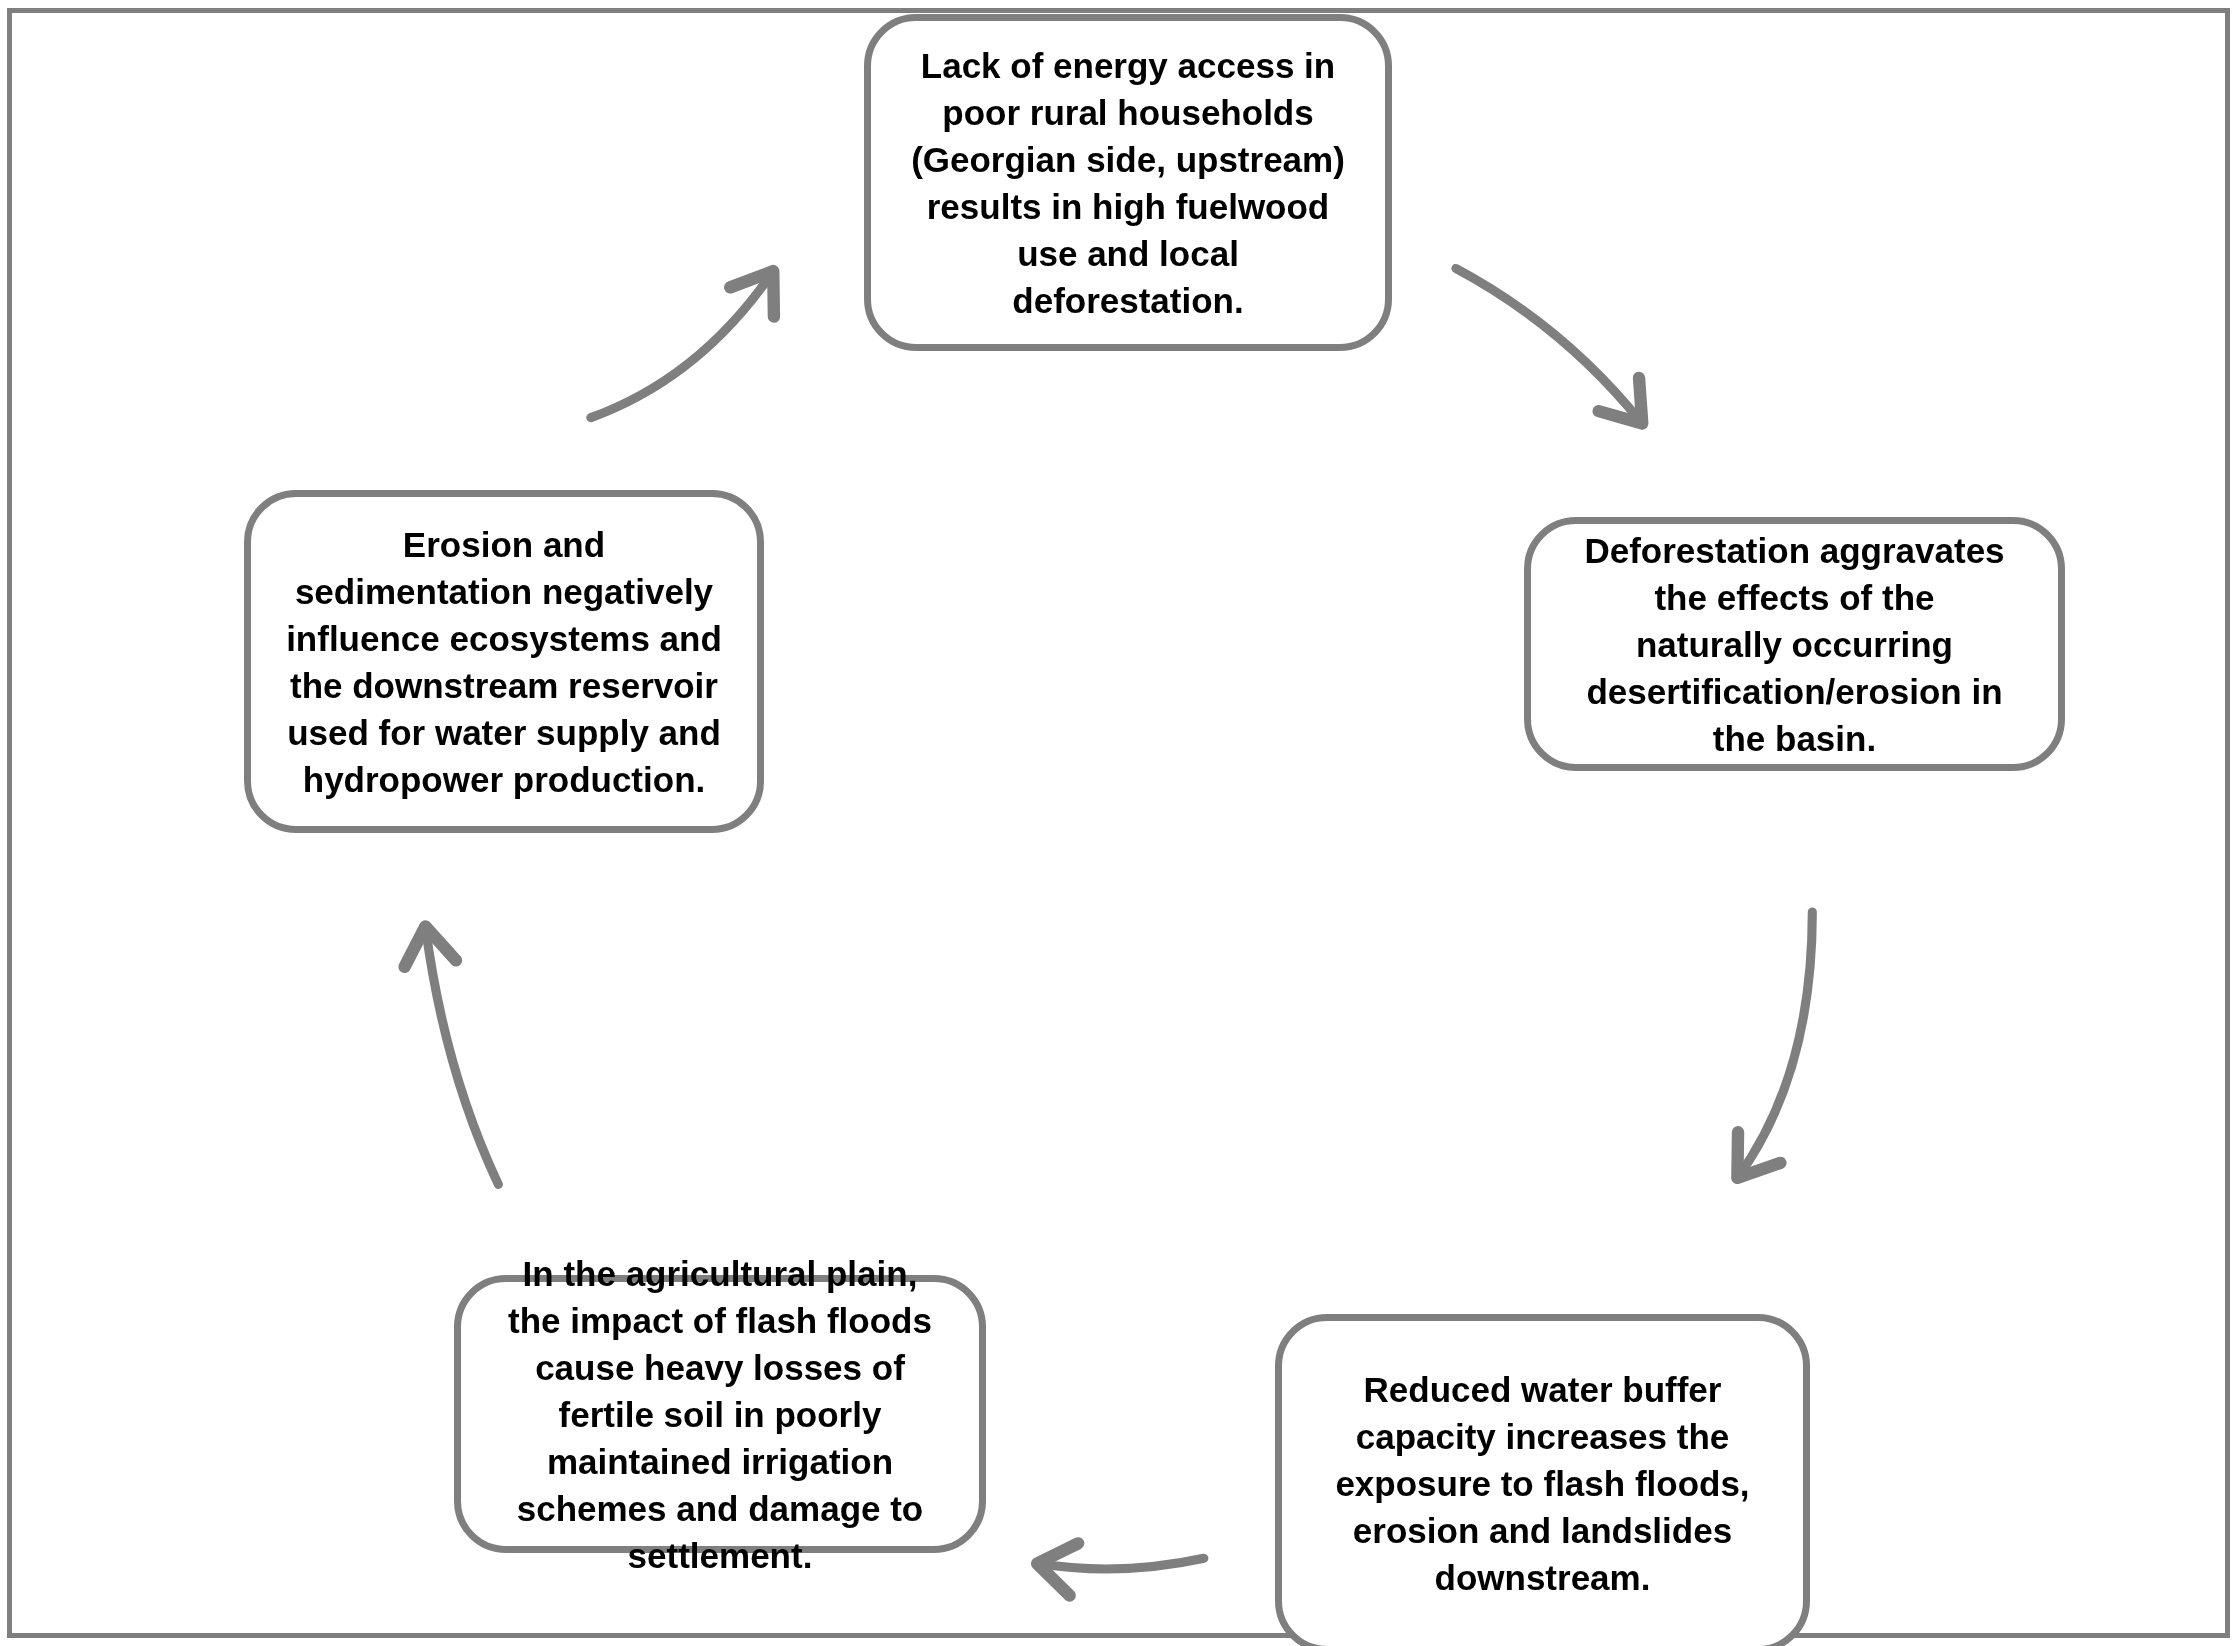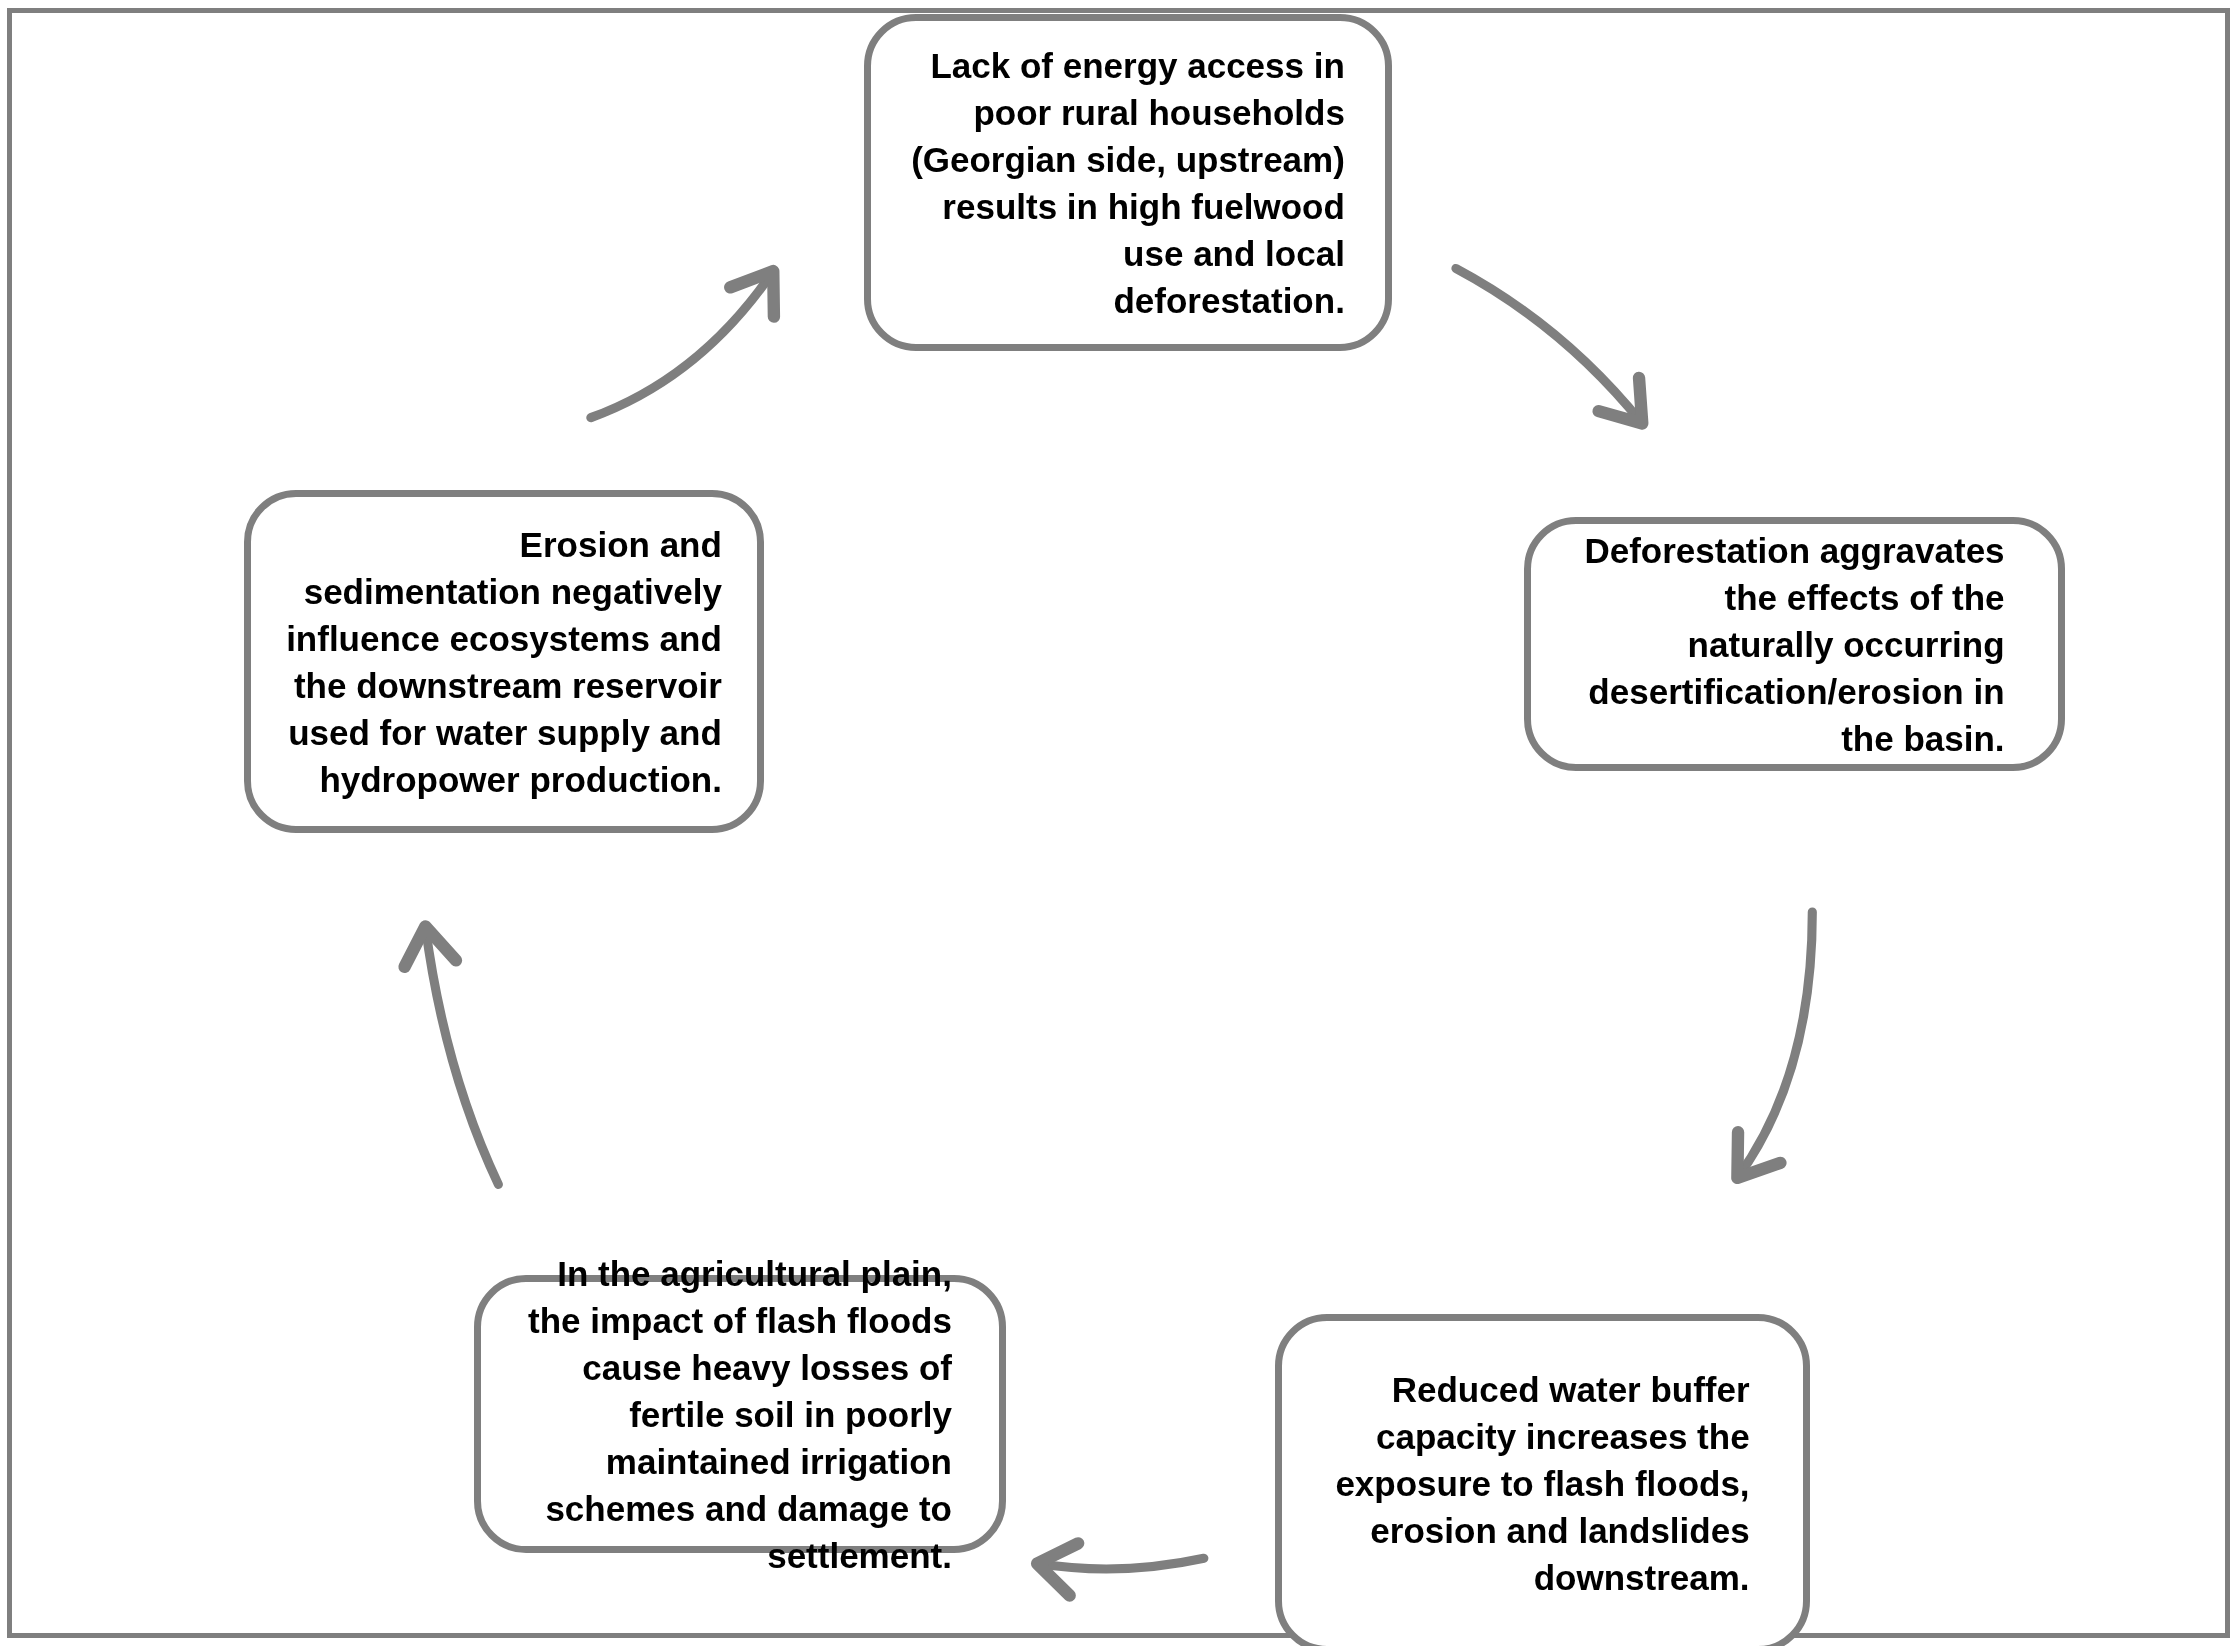--- a/index.html
+++ b/index.html
@@ -30,35 +30,35 @@
     left: 0; top: 0; width: 2239px; height: 1647px;
   }
   .node {
     position: absolute;
     background: var(--background);
     border: 7.2px solid var(--line);
     border-radius: 52px;
     display: flex;
     align-items: center;
     justify-content: center;
-    text-align: right;
+    text-align: center;
     padding: 9px 28px;
   }
   .node .node-text {
     white-space: pre-line;
     color: var(--text);
     font-weight: bold;
     font-size: 35px;
     line-height: 47px;
     letter-spacing: 0;
   }
   .box-top          { left: 864px; top:   14.3px; width: 528px; height: 337px; }
   .box-right        { left: 1512px; top:  517px; width: 541px; height: 254px; margin-left: 12px; }
   .box-bottom-right { left: 1275px; top: 1314px; width: 535px; height: 339px; }
-  .box-bottom-left  { left:  454px; top: 1275px; width: 532px; height: 278px; margin-left: 20px; }
+  .box-bottom-left  { left:  454px; top: 1275px; width: 532px; height: 278px; }
   .box-left         { left:  212px; top:  490px; width: 520px; height: 343px; margin-left: 32px; }
 
   .arrow-line {
     stroke: var(--line);
     stroke-width: 14px;
     fill: none;
     stroke-linecap: round;
   }
   .arrow-head {
     stroke: var(--line);

